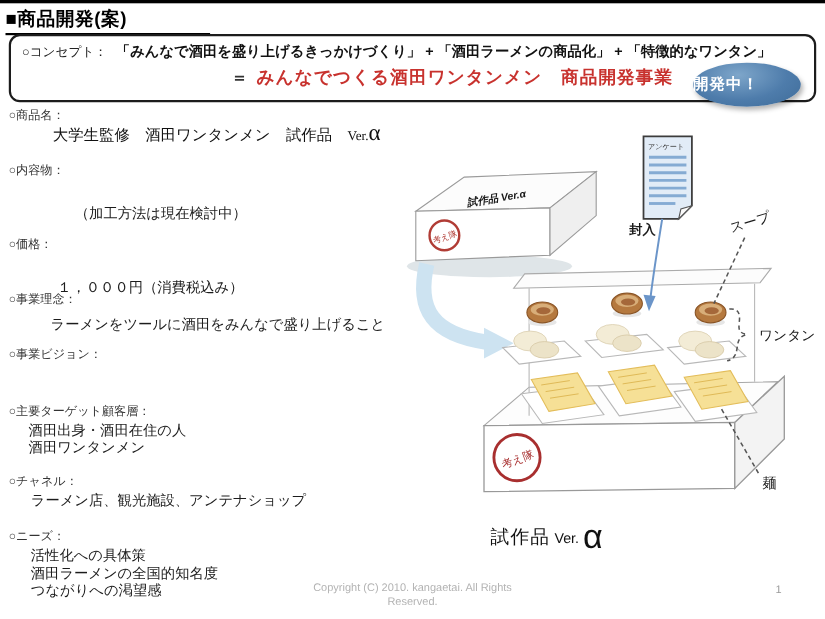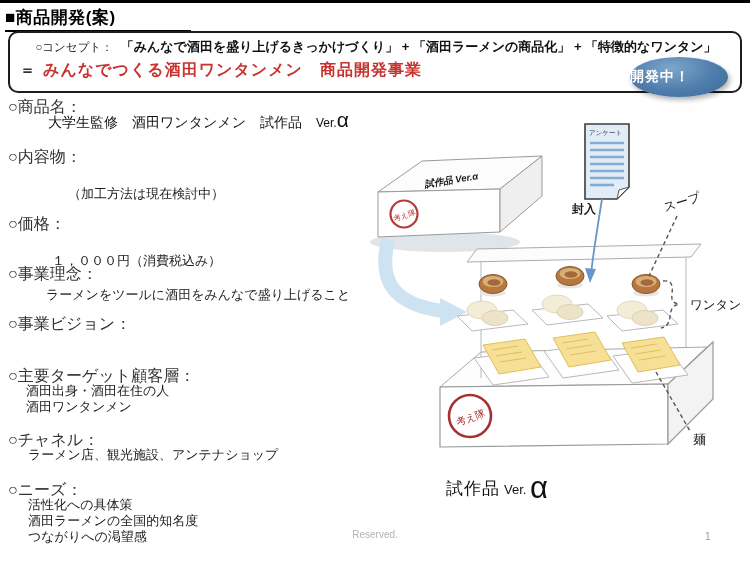--- a/index.html
+++ b/index.html
@@ -3,32 +3,32 @@
 <meta charset="utf-8">
 <style>
   html,body{margin:0;padding:0;}
   body{font-family:"Liberation Sans","DejaVu Sans",sans-serif;}
   .page{position:relative;width:750px;height:563px;background:#ffffff;overflow:hidden;}
   .top-bar{position:absolute;left:0;top:0;width:750px;height:3px;background:#000;}
   .slide-title{position:absolute;left:5px;top:6px;font-size:17px;font-weight:bold;color:#000;
     border-bottom:2px solid #000;min-width:186px;padding-bottom:1px;letter-spacing:.5px;}
   .concept-box{position:absolute;left:8px;top:31px;width:712px;height:53px;
     border:2px solid #1c1c1c;border-radius:10px;background:#fff;padding:5px 8px 0 10px;}
-  .concept-line1{font-size:0;white-space:nowrap;text-align:center;}
+  .concept-line1{font-size:0;white-space:nowrap;}
   .concept-label{font-size:11.5px;color:#222;margin-right:8px;}
   .concept-formula{font-size:13px;font-weight:bold;color:#111;}
-  .concept-line2{text-align:left;margin-top:4px;padding-right:120px;white-space:nowrap;}
+  .concept-line2{text-align:right;margin-top:4px;padding-right:120px;white-space:nowrap;}
   .concept-equals{font-size:15px;font-weight:bold;color:#333;margin-right:8px;}
   .concept-result{font-size:16px;font-weight:bold;color:#c8322e;letter-spacing:1px;}
   .badge{position:absolute;left:630px;top:57px;width:98px;height:40px;border-radius:50%;
     background:radial-gradient(ellipse at 42% 28%, #7ea6ca 0%, #4e7cab 55%, #3e6b98 100%);
     box-shadow:2px 3px 5px rgba(0,0,0,.3);display:flex;align-items:center;justify-content:flex-start;z-index:3;}
   .badge span{color:#fff;font-size:14px;font-weight:bold;letter-spacing:1px;}
-  .sec-label{position:absolute;font-size:16px;color:#333;white-space:nowrap;text-align:right;}
-  .line{position:absolute;font-size:13px;color:#1c1c1c;white-space:nowrap;}
+  .sec-label{position:absolute;font-size:11px;color:#333;white-space:nowrap;text-align:right;}
+  .line{position:absolute;font-size:13px;color:#1c1c1c;white-space:nowrap;font-family:Liberation Serif, serif;}
   .product-line{font-size:14px;color:#111;}
   .product-line .ver{font-size:12px;}
   .product-line .alpha{font-size:21px;line-height:14px;}
   .footer-copy{position:absolute;left:250px;top:528px;width:250px;text-align:center;
     font-size:10px;color:#b3b3b3;line-height:13px;}
   .page-num{position:absolute;left:705px;top:531px;font-size:10px;color:#999;}
   svg text{font-family:"Liberation Sans","DejaVu Sans",sans-serif;}
 </style>
 </head>
 <body>
@@ -199,16 +199,17 @@
     <text x="333" y="334" font-size="13" fill="#1a1a1a">麺</text>
 
     <g>
       <text x="86" y="384" font-size="17" fill="#111111" letter-spacing="1">試作品</text>
       <text x="144" y="384" font-size="13" fill="#111111">Ver.</text>
       <text x="170" y="388" font-size="31" fill="#111111">α</text>
     </g>
   </svg>
 
   <div class="footer-copy">
+    <div>Copyright (C) 2010. kangaetai. All Rights</div>
     <div>Reserved.</div>
   </div>
   <div class="page-num">1</div>
 </div>
 
 </body></html>

